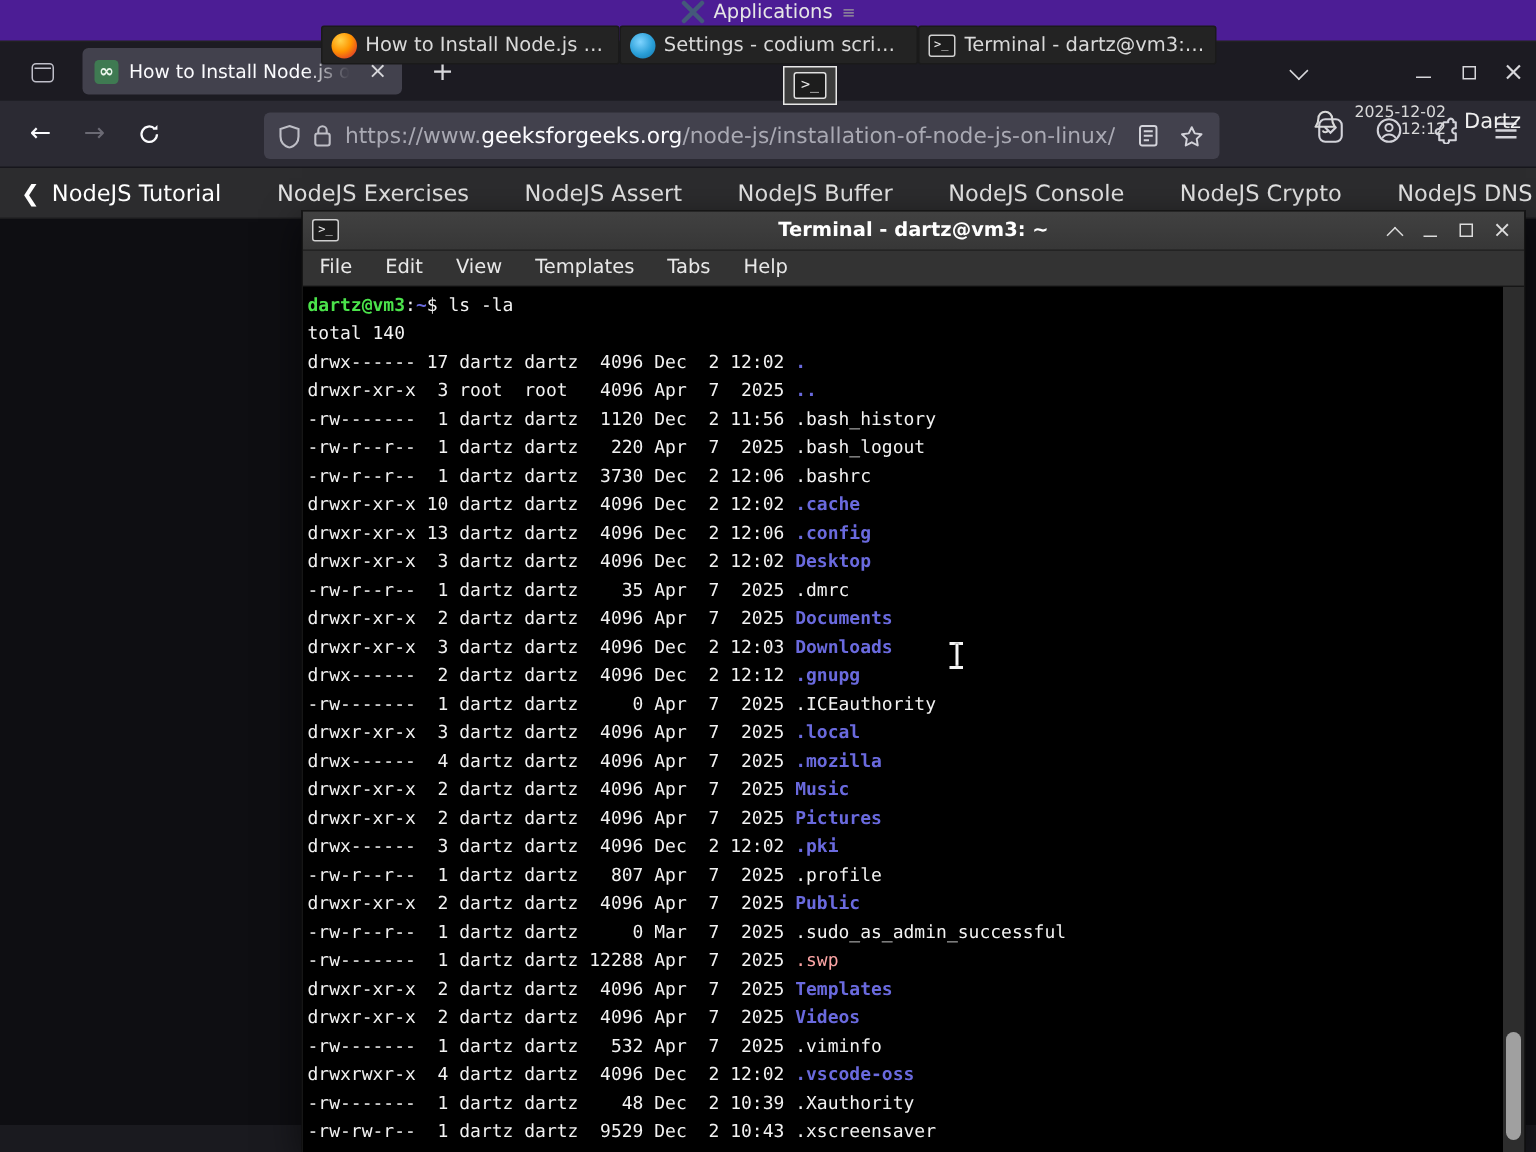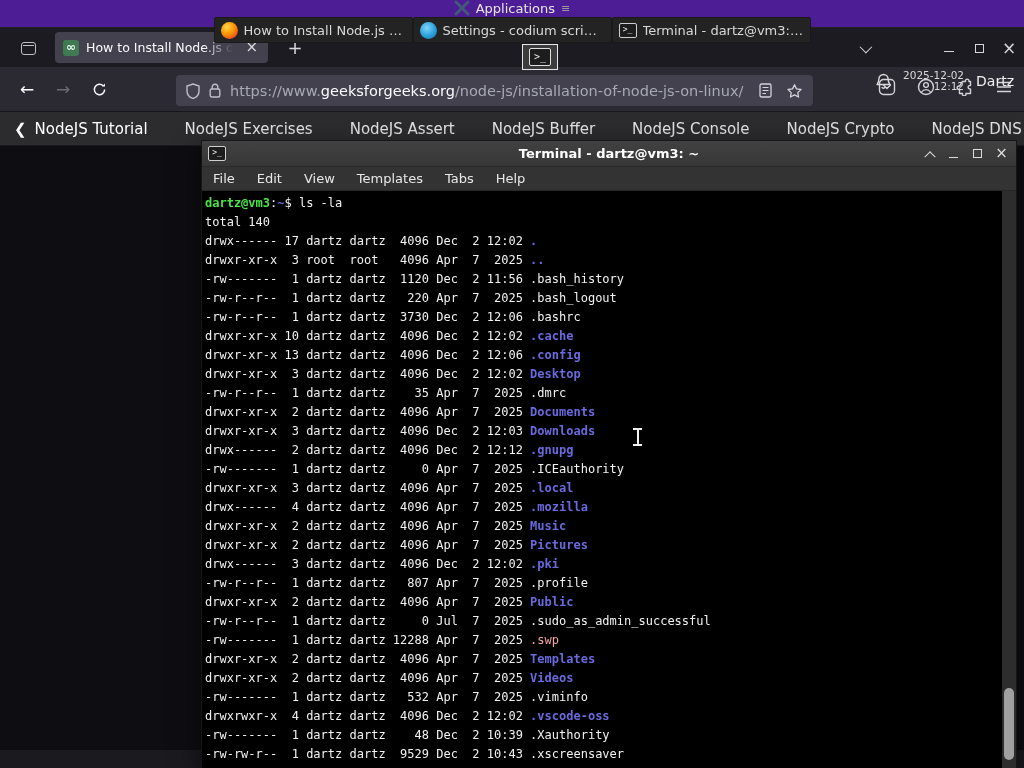--- a/index.html
+++ b/index.html
@@ -272,21 +272,21 @@
           <div class="tline"><span>drwxr-xr-x  3 dartz dartz  4096 Dec  2 12:03 </span><span class="t-dir">Downloads</span></div>
           <div class="tline"><span>drwx------  2 dartz dartz  4096 Dec  2 12:12 </span><span class="t-dir">.gnupg</span></div>
           <div class="tline"><span>-rw-------  1 dartz dartz     0 Apr  7  2025 </span><span class="t-file">.ICEauthority</span></div>
           <div class="tline"><span>drwxr-xr-x  3 dartz dartz  4096 Apr  7  2025 </span><span class="t-dir">.local</span></div>
           <div class="tline"><span>drwx------  4 dartz dartz  4096 Apr  7  2025 </span><span class="t-dir">.mozilla</span></div>
           <div class="tline"><span>drwxr-xr-x  2 dartz dartz  4096 Apr  7  2025 </span><span class="t-dir">Music</span></div>
           <div class="tline"><span>drwxr-xr-x  2 dartz dartz  4096 Apr  7  2025 </span><span class="t-dir">Pictures</span></div>
           <div class="tline"><span>drwx------  3 dartz dartz  4096 Dec  2 12:02 </span><span class="t-dir">.pki</span></div>
           <div class="tline"><span>-rw-r--r--  1 dartz dartz   807 Apr  7  2025 </span><span class="t-file">.profile</span></div>
           <div class="tline"><span>drwxr-xr-x  2 dartz dartz  4096 Apr  7  2025 </span><span class="t-dir">Public</span></div>
-          <div class="tline"><span>-rw-r--r--  1 dartz dartz     0 Jul  7  2025 </span><span class="t-file">.sudo_as_admin_successful</span></div>
+          <div class="tline"><span>-rw-r--r--  1 dartz dartz     0 Mar  7  2025 </span><span class="t-file">.sudo_as_admin_successful</span></div>
           <div class="tline"><span>-rw-------  1 dartz dartz 12288 Apr  7  2025 </span><span class="t-dim">.swp</span></div>
           <div class="tline"><span>drwxr-xr-x  2 dartz dartz  4096 Apr  7  2025 </span><span class="t-dir">Templates</span></div>
           <div class="tline"><span>drwxr-xr-x  2 dartz dartz  4096 Apr  7  2025 </span><span class="t-dir">Videos</span></div>
           <div class="tline"><span>-rw-------  1 dartz dartz   532 Apr  7  2025 </span><span class="t-file">.viminfo</span></div>
           <div class="tline"><span>drwxrwxr-x  4 dartz dartz  4096 Dec  2 12:02 </span><span class="t-dir">.vscode-oss</span></div>
           <div class="tline"><span>-rw-------  1 dartz dartz    48 Dec  2 10:39 </span><span class="t-file">.Xauthority</span></div>
           <div class="tline"><span>-rw-rw-r--  1 dartz dartz  9529 Dec  2 10:43 </span><span class="t-file">.xscreensaver</span></div>
         </div>
       <div id="term-scrollbar">
         <div id="term-scroll-thumb"></div>

